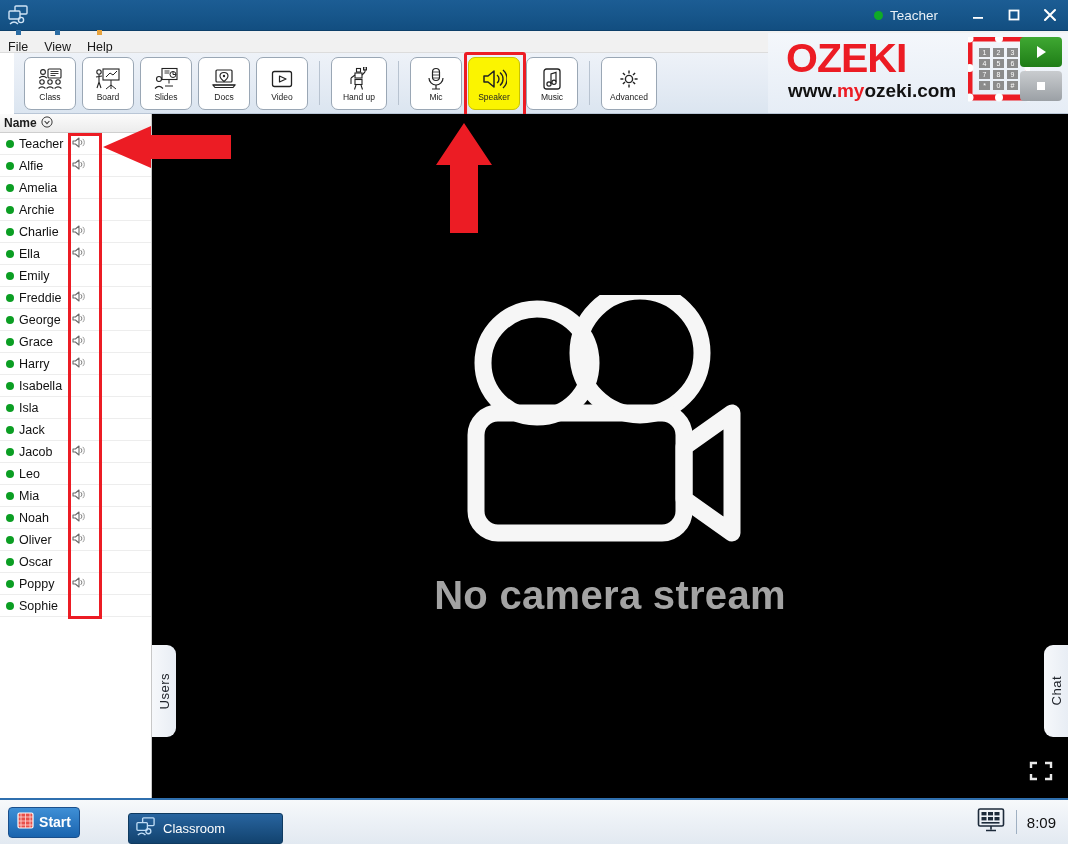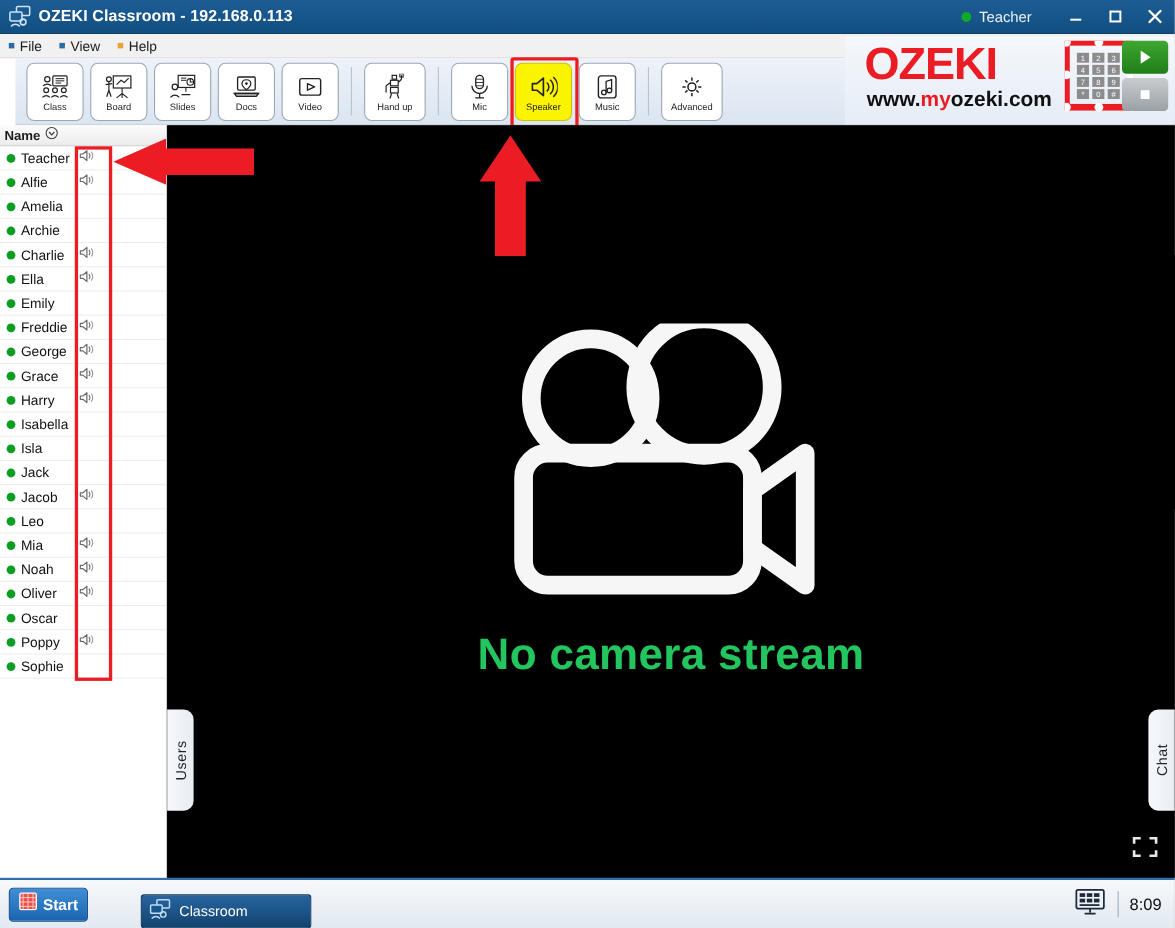--- a/index.html
+++ b/index.html
@@ -32,21 +32,21 @@
     color:#ffffff;
   }
   .winbtn svg{ display:block; }
 
   
   #menubar{
     position:absolute; left:0; top:31px; width:1068px; height:22px;
     background:#f1f1f1; border-bottom:1px solid #dcdcdc;
     display:flex; align-items:center; padding-left:8px; gap:16px;
   }
-  .menu-item{ display:flex; align-items:center; gap:5px; font-size:12.5px; color:#1a1a1a; }
+  .menu-item{ display:flex; align-items:center; gap:5px; font-size:12.5px; color:#1a1a1a;flex-direction:column; }
   .menu-item .bullet{ width:5px; height:5px; background:#2b6ca3; display:block; }
   .menu-item.help .bullet{ background:#e8a33d; }
 
   
   #toolbar{
     position:absolute; left:14px; top:53px; width:1068px; height:61px;
     background:linear-gradient(to bottom,#eef2f8 0%,#e4ebf4 55%,#dbe5f0 100%);
     border-bottom:1px solid #b9c6d6;
     display:flex; align-items:center; padding-left:10px; gap:6px;
   }
@@ -119,21 +119,21 @@
   #stage{
     position:absolute; left:152px; top:114px; width:916px; height:684px;
     background:#000000;
   }
   #videoarea{
     position:absolute; left:0; top:0; width:916px; height:684px; background:#000;
     display:flex; flex-direction:column; align-items:center; justify-content:center;
     gap:14px;
   }
   #nostream{
-    font-size:40px; font-weight:bold; color:#22c55e; letter-spacing:.3px;
+    font-size:40px; font-weight:bold; color:#a3a3a3; letter-spacing:.3px;
     margin-top:10px;
   }
   .sidetab{
     position:absolute; width:24px; height:92px;
     background:linear-gradient(to right,#f6f8fb,#e8edf4);
     display:flex; align-items:center; justify-content:center;
   }
   .sidetab span{
     writing-mode:vertical-rl; transform:rotate(180deg);
     font-size:13px; color:#20242b; letter-spacing:.5px;
@@ -175,25 +175,20 @@
 <body>
 
 <div id="titlebar">
   <span class="app-icon">
     <svg width="22" height="22" viewBox="0 0 22 22">
       <rect x="8" y="2" width="12" height="8" rx="1" fill="none" stroke="#cfe3f5" stroke-width="1.4"></rect>
       <rect x="2" y="7" width="11" height="8" rx="1" fill="#1c5d94" stroke="#cfe3f5" stroke-width="1.4"></rect>
       <circle cx="14" cy="16" r="2.6" fill="none" stroke="#cfe3f5" stroke-width="1.4"></circle>
       <path d="M3 20 q4 -4 8 0" fill="none" stroke="#cfe3f5" stroke-width="1.4"></path>
     </svg>
-  </span>
-  <span class="title-text">
-    <span>OZEKI Classroom</span>
-    <span class="sep">-</span>
-    <span>192.168.0.113</span>
   </span>
 
   <span class="tb-spacer"></span>
 
   <span class="tb-user">
     <span class="dot"></span>
     <span class="label">Teacher</span>
   </span>
 
   <span class="winbtn">

